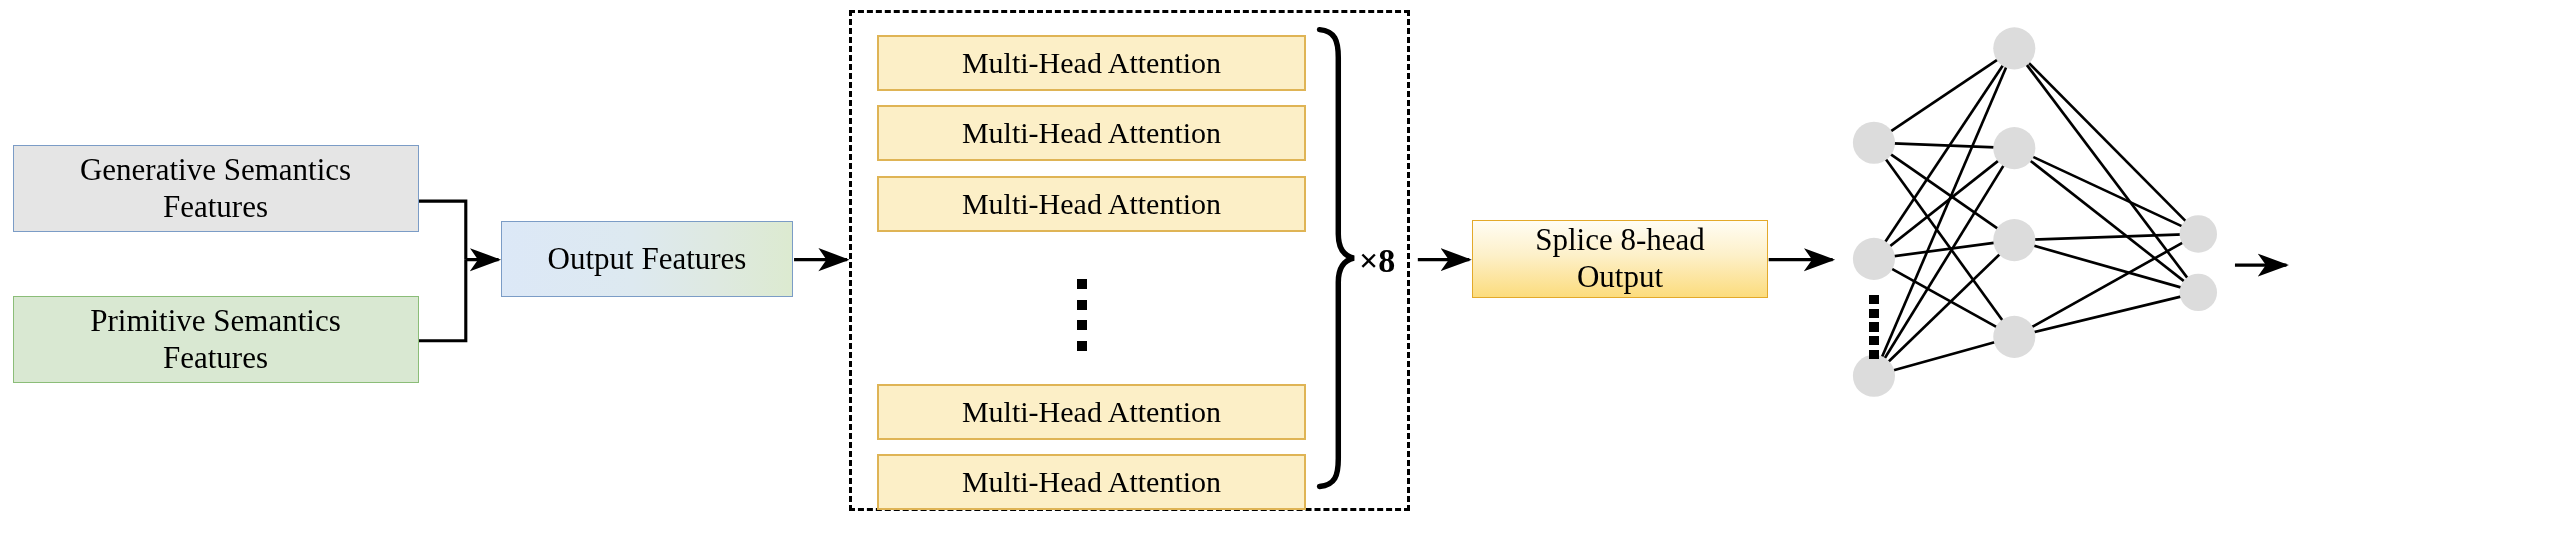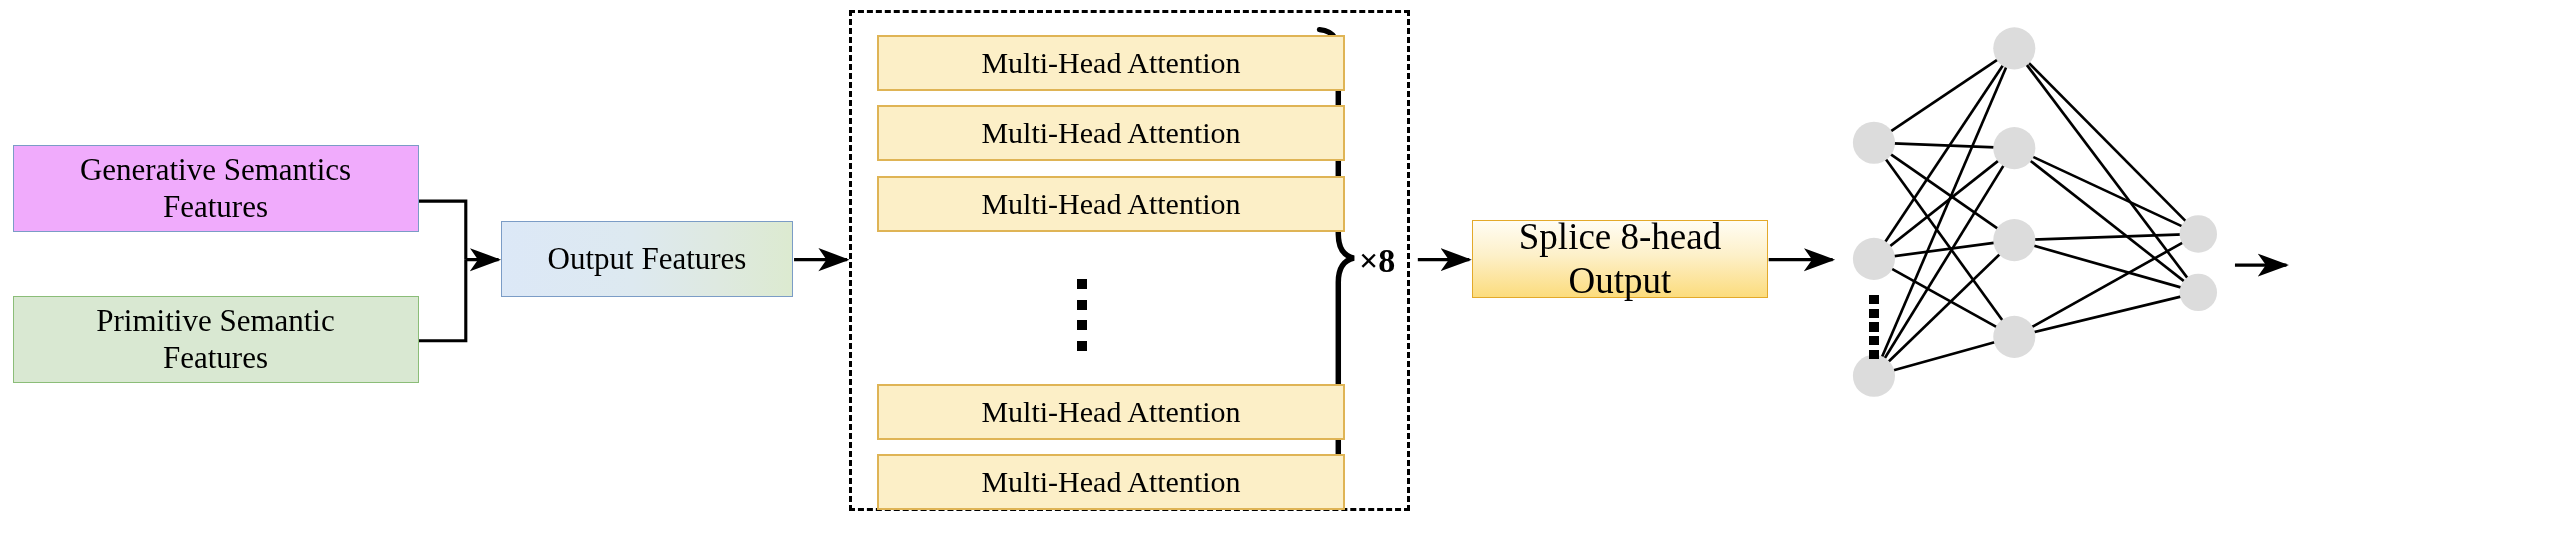--- a/index.html
+++ b/index.html
@@ -20,21 +20,21 @@
     display:flex;
     align-items:center;
     justify-content:center;
     text-align:center;
     line-height:1.18;
     white-space:pre-line;
   }
   
   #gen-sem-box{
     left:12.5px; top:145px; width:406px; height:87px;
-    background:#f0abfc;
+    background:#e5e5e5;
     border:1.6px solid #7b9cc6;
     font-size:31px;
   }
   #prim-sem-box{
     left:12.5px; top:296px; width:406px; height:87px;
     background:#d9e8d2;
     border:1.6px solid #8bbd78;
     font-size:31px;
   }
   
@@ -47,21 +47,21 @@
   
   #mha-dashed-box{
     position:absolute;
     left:849px; top:10px; width:561px; height:501px;
     border:3.9px dashed #000;
     box-sizing:border-box;
   }
   .mha-box{
     position:absolute;
     left:877px;
-    width:468px;
+    width:429px;
     height:56px;
     background:#fcefc7;
     border:2.3px solid #dfb council;
     border:2.3px solid #dfb455;
     box-sizing:border-box;
     display:flex;align-items:center;justify-content:center;
     font-size:30px;
   }
   #mha-0{top:35px}
   #mha-1{top:105px}
@@ -80,21 +80,21 @@
     position:absolute;
     left:1359px;top:242px;
     font-size:34px;font-weight:bold;
     font-family:"Liberation Serif","DejaVu Serif",serif;
   }
   
   #splice-8head-box{
     left:1472px; top:220px; width:296px; height:78px;
     background:linear-gradient(to bottom,#fffdf4 0%,#fdf0c9 45%,#fcdc7d 100%);
     border:1.6px solid #e3a92a;
-    font-size:37px;
+    font-size:31px;
   }
   
   #vulnerability-ellipse{
     left:2291px; top:176px; width:265px; height:186px;
     border-radius:50%;
     background:linear-gradient(to bottom,#f0f0f0 0%,#e0e0e0 35%,#c9c9c9 100%);
     border:2.3px solid #6e6e6e;
     font-size:31px;
   }
   
@@ -145,21 +145,21 @@
              C1716,318 1722,328 1736,331
              C1722,334 1716,344 1716,362
              L1716,588
              C1716,610 1712,622 1692,624" stroke="#000" stroke-width="7" fill="none" stroke-linecap="round"></path>
   </svg>
   <div id="x8-label">×8</div>
 
   <div class="box" id="gen-sem-box">Generative Semantics
 Features</div>
 
-  <div class="box" id="prim-sem-box">Primitive Semantic
+  <div class="box" id="prim-sem-box">Primitive Semantics
 Features</div>
 
   <div class="box" id="splice-features-box">Output Features</div>
 
   <div id="mha-dashed-box"></div>
 
   <div class="mha-box" id="mha-0">Multi-Head Attention</div>
   <div class="mha-box" id="mha-1">Multi-Head Attention</div>
   <div class="mha-box" id="mha-2">Multi-Head Attention</div>
   <div class="mha-box" id="mha-3">Multi-Head Attention</div>

